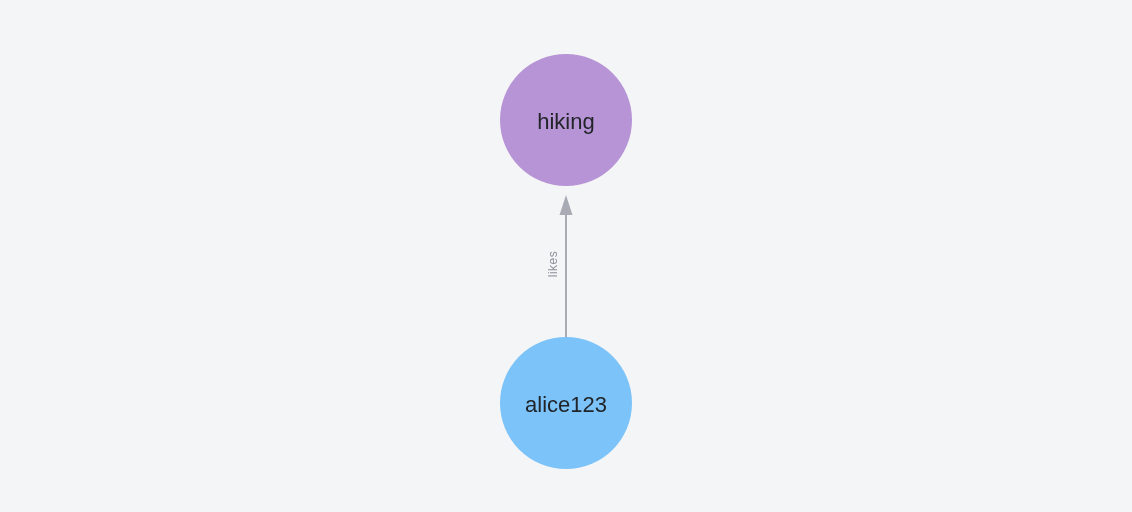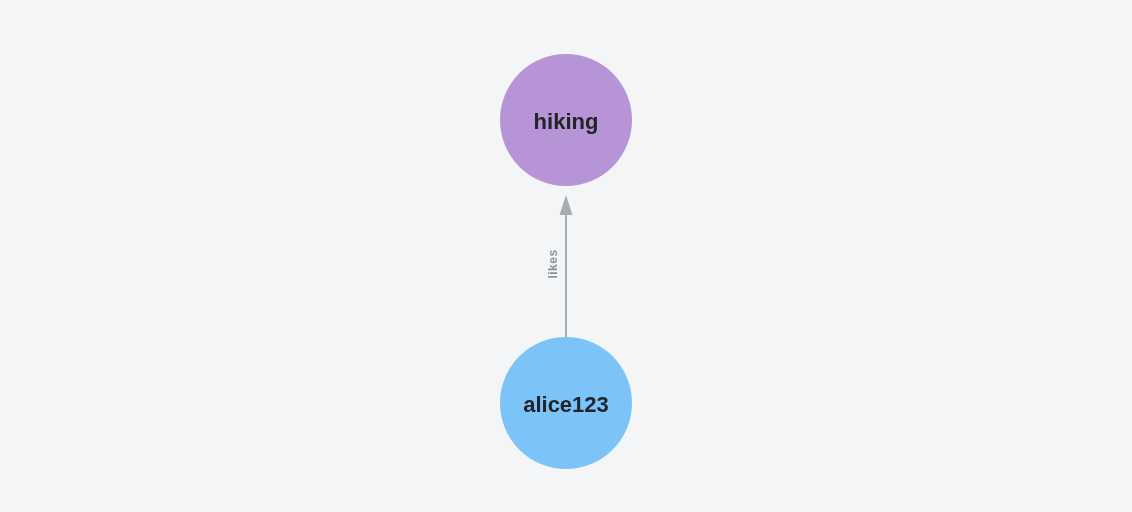--- a/index.html
+++ b/index.html
@@ -10,21 +10,20 @@
     width: 1132px;
     height: 512px;
     background: #f4f5f6;
     overflow: hidden;
     font-family: "Liberation Sans", sans-serif;
   }
   .stage {
     position: relative;
     width: 1132px;
     height: 500px;
-    font-weight: bold;
   }
   svg {
     display: block;
   }
   .node-label {
     font-family: "Liberation Sans", sans-serif;
     font-size: 22px;
     fill: #212529;
     text-anchor: middle;
     dominant-baseline: central;

